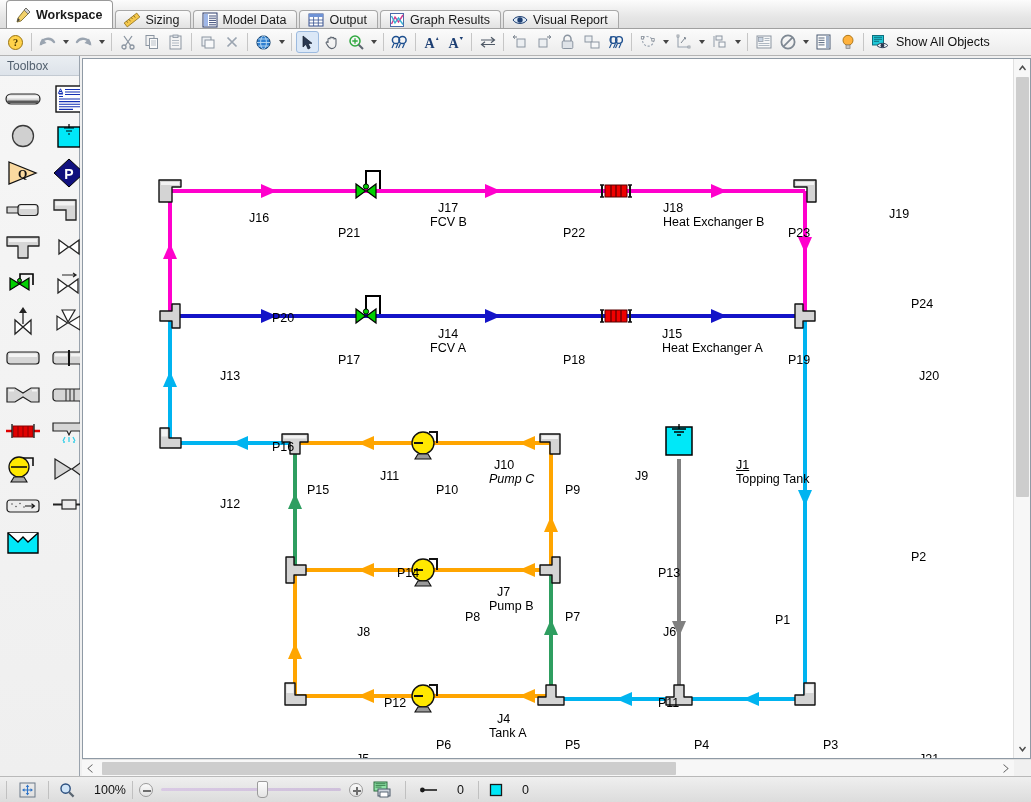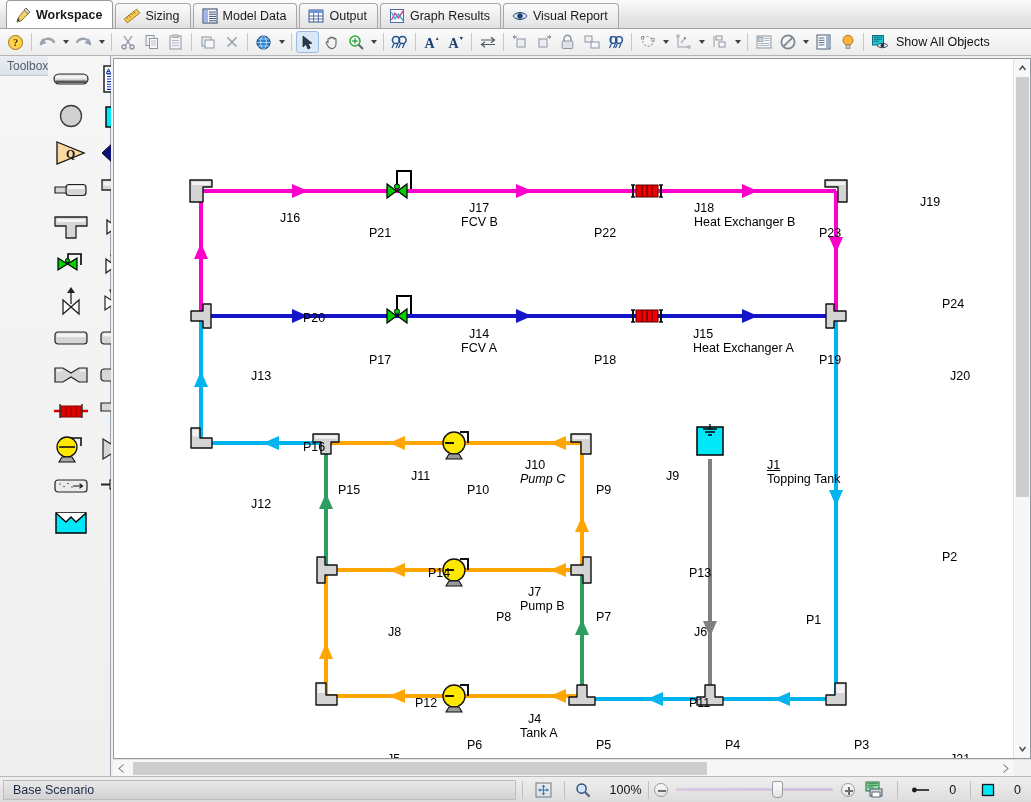--- a/index.html
+++ b/index.html
@@ -21,21 +21,21 @@
   
   .tabstrip {
     height: 29px;
     background: linear-gradient(#fcfcfc, #e6e6e6 60%, #dedede);
     display: flex; align-items: flex-end;
     padding-left: 6px;
     border-bottom: 1px solid #a0a0a0;
     position: relative;
   }
   .tab {
-    height: 25px;
+    height: 18px;
     display: flex; align-items: center; gap: 5px;
     padding: 0 10px 0 8px;
     margin-right: 2px;
     border: 1px solid #a8a8a8;
     border-bottom: none;
     border-radius: 4px 4px 0 0;
     background: linear-gradient(#fbfbfb, #e2e2e2);
     color: #1a1a1a;
     font-size: 12.5px;
     white-space: nowrap;
@@ -65,24 +65,24 @@
   .tbcaret { width: 11px; height:22px; display:flex;align-items:center;justify-content:center;}
   .tbcaret:after { content:""; border-left:3.5px solid transparent; border-right:3.5px solid transparent; border-top:4px solid #444; display:block;}
   .tbsep { width:1px; height:18px; background:#c6c6c6; margin:0 3px;}
   .tb-label { font-size:12.5px; color:#111; padding-left:4px; white-space:nowrap;}
 
   
   .body { flex: 1; display: flex; min-height: 0; }
 
   
   .toolbox {
-    width: 111px;
+    width: 80px;
     background: linear-gradient(#f6f6f6,#efefef);
     border-right: 1px solid #9aa3ad;
-    display: flex; flex-direction: row;
+    display: flex; flex-direction: column;
   }
   .toolbox-title {
     height: 20px; line-height:20px;
     padding-left: 7px;
     font-size: 12px; color: #52606e;
     background: linear-gradient(#eaeef2,#dde3ea);
     border-bottom: 1px solid #c3cad2;
   }
   .toolbox-grid {
     flex:1;
@@ -858,21 +858,21 @@
               <path d="M-1 -13 H10 V9 H-10 V-1 H-1 Z" fill="#D4D4D4" stroke="#111" stroke-width="1.4" stroke-linejoin="round"></path>
               <path d="M0.5 -11.5 H8.5 V-3 H0.5 Z" fill="#f3f3f3"></path>
             </g>
           </svg>
 
           <div class="lbl" style="left:166px;top:152px;">J16</div>
           <div class="lbl" style="left:355px;top:142px;">J17</div>
           <div class="lbl" style="left:347px;top:156px;">FCV B</div>
           <div class="lbl" style="left:580px;top:142px;">J18</div>
           <div class="lbl" style="left:580px;top:156px;">Heat Exchanger B</div>
-          <div class="lbl" style="left:806px;top:136px;">J19</div>
+          <div class="lbl" style="left:806px;top:148px;">J19</div>
 
           <div class="lbl" style="left:137px;top:310px;">J13</div>
           <div class="lbl" style="left:355px;top:268px;">J14</div>
           <div class="lbl" style="left:347px;top:282px;">FCV A</div>
           <div class="lbl" style="left:579px;top:268px;">J15</div>
           <div class="lbl" style="left:579px;top:282px;">Heat Exchanger A</div>
           <div class="lbl" style="left:836px;top:310px;">J20</div>
 
           <div class="lbl" style="left:137px;top:438px;">J12</div>
           <div class="lbl" style="left:297px;top:410px;">J11</div>
@@ -951,21 +951,20 @@
           <svg width="7" height="9" viewBox="0 0 7 9">
               <path d="M1 0.5 L5.6 4.5 L1 8.5 L2 8.5 L6.6 4.5 L2 0.5 Z" fill="#4a4a4a"></path>
             </svg>
         </div>
         <div class="corner"></div>
       </div>
     </div>
   </div>
 
   <div class="statusbar">
-    <div class="status-scenario">Base Scenario</div>
     <div class="st-sep"></div>
 
     <div class="st-item" style="padding:0 6px;">
       <svg width="17" height="16" viewBox="0 0 17 16">
         <rect x="1" y="1" width="15" height="14" fill="none" stroke="#6b7988" stroke-width="1"></rect>
         <path d="M8.5 3.5 v9 M4 8 h9" stroke="#2f74c8" stroke-width="1.1"></path>
         <path d="M8.5 2.5 L6.8 5 h3.4 Z M8.5 13.5 L6.8 11 h3.4 Z M3 8 L5.5 6.3 v3.4 Z M14 8 L11.5 6.3 v3.4 Z" fill="#2f74c8"></path>
       </svg>
     </div>
     <div class="st-sep"></div>

